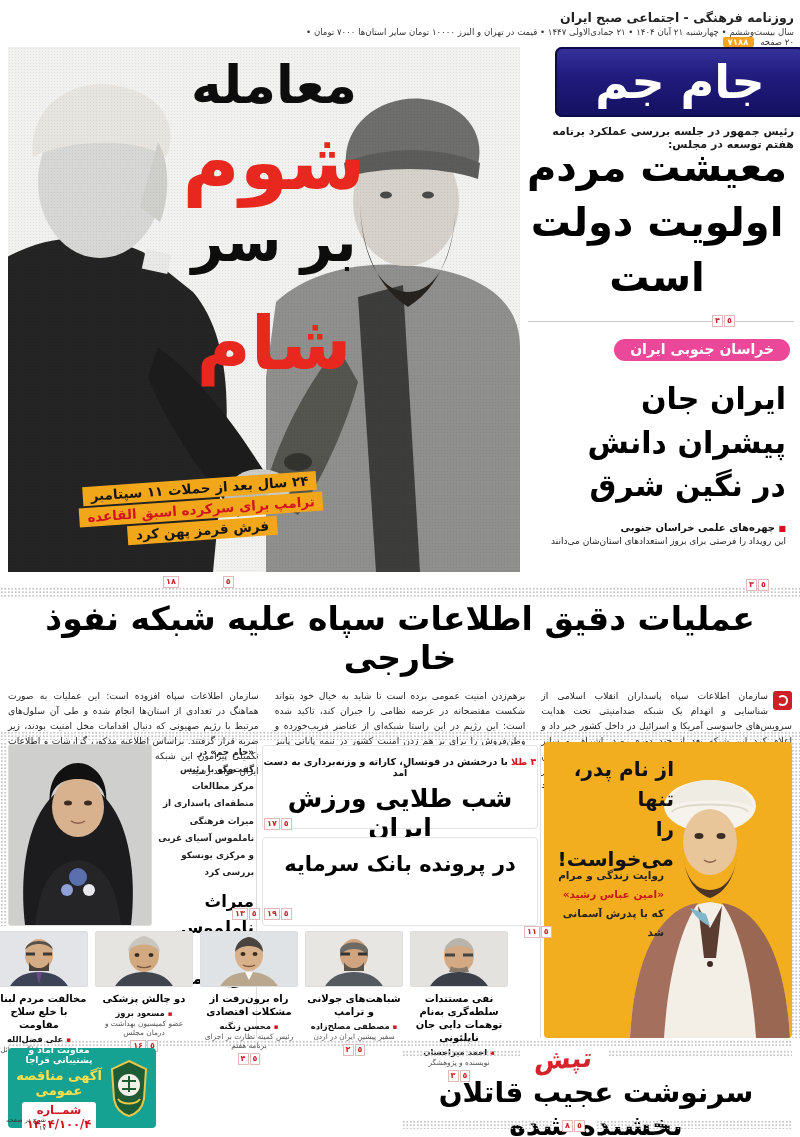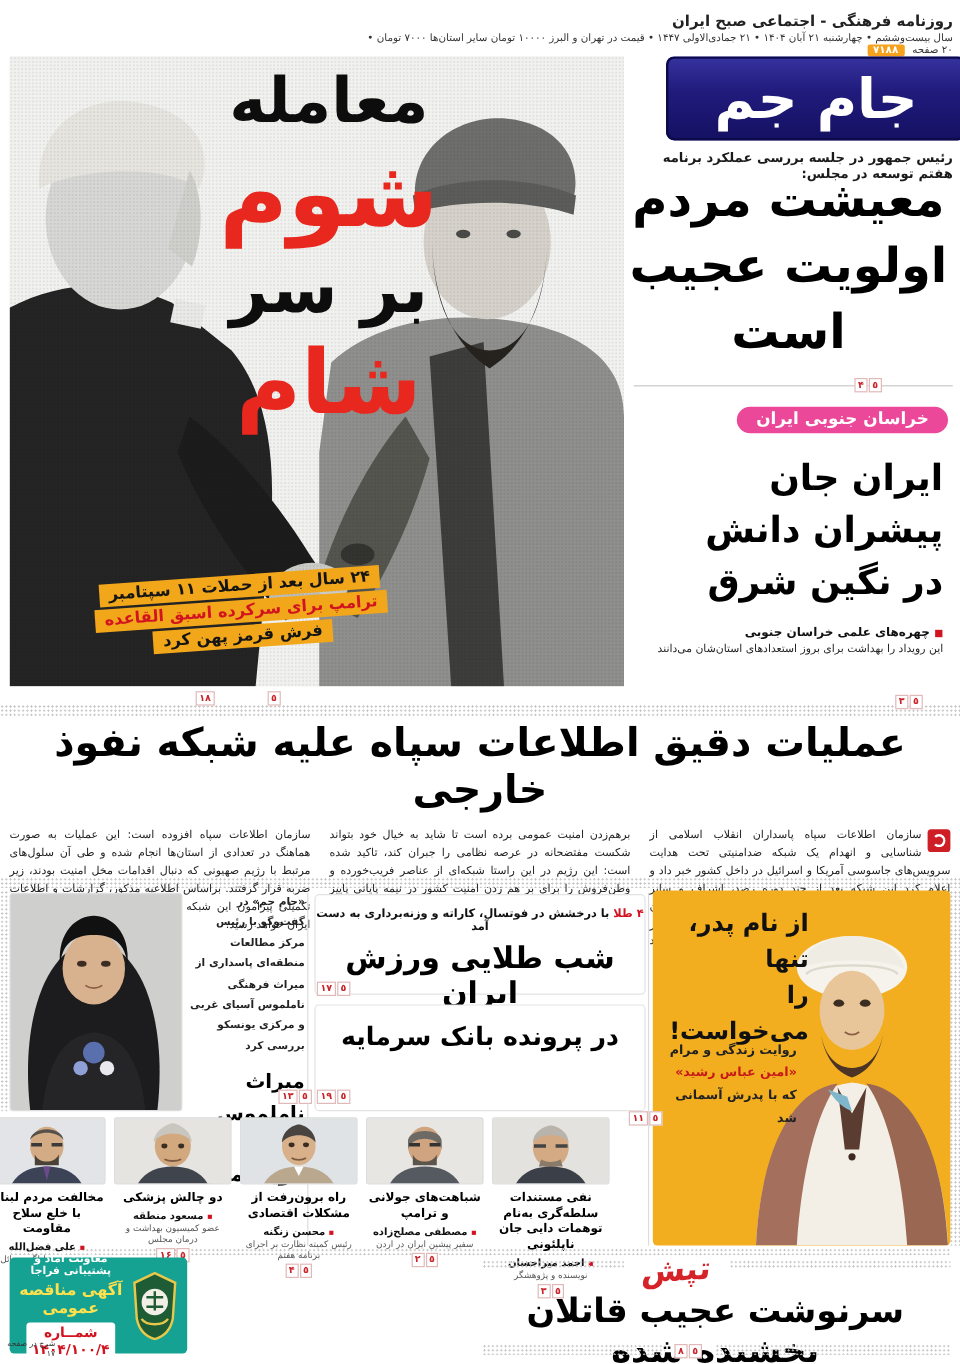--- a/index.html
+++ b/index.html
@@ -33,21 +33,21 @@
                 padding:0 2px; text-align:center; }
 
   
   .photo { background:#f1f1f0; overflow:hidden; }
   .ht { position:absolute; inset:0; background-image:radial-gradient(#00000012 0.8px,transparent 1px);
         background-size:3px 3px; pointer-events:none; }
   .photo-words { position:absolute; display:flex; flex-direction:column; align-items:center; }
   .photo-words .w0 { font-size:52px; font-weight:bold; color:#0d0d0d; line-height:1.25; }
   .photo-words .w1 { font-size:78px; font-weight:bold; color:#e8281e; line-height:1.15; }
   .photo-words .w2 { font-size:56px; font-weight:bold; color:#0d0d0d; line-height:1.2; }
-  .photo-words .w3 { font-size:74px; font-weight:bold; color:#e8281e; line-height:1.2; }
+  .photo-words .w3 { font-size:74px; font-weight:bold; color:#e8281e; line-height:1.2;margin-top:24px; }
   .caption { position:absolute; display:flex; flex-direction:column; align-items:center;
              gap:2px; transform:rotate(-4deg); }
   .caption span { background:#f2a71b; padding:1px 8px 2px; font-size:13.5px; font-weight:bold;
                   color:#151515; white-space:nowrap; }
   .caption span.red { color:#d21420; }
 
   
   .ij { text-align:right; }
   .ij-logo { display:inline-block; border:2px solid #35c4bd; border-radius:14px; background:#fff;
              padding:1px 14px 3px; font-size:15px; font-weight:bold; color:#5b2d8e; margin-right:42px; }
@@ -131,21 +131,21 @@
     </div>
   </div>
 
   <div class="abs masthead" style="left:544px;top:47px;width:250px;height:70px;margin-left:11px;">
     <span>جام جم</span>
   </div>
 
   <div class="abs kicker" style="left:520px;top:125px;width:274px;">رئیس جمهور در جلسه بررسی عملکرد برنامه هفتم توسعه در مجلس:</div>
   <div class="abs lead-hl" style="left:520px;top:140px;width:274px;">
     <div>معیشت مردم</div>
-    <div>اولویت عجیب</div>
+    <div>اولویت دولت</div>
     <div>است</div>
   </div>
   <div class="abs rule" style="left:528px;top:321px;width:266px;"></div>
   <div class="abs pgref" style="left:712px;top:315px;">
     <span>۴</span>
     <span>٥</span>
   </div>
 
   <div class="abs photo" style="left:8px;top:47px;width:512px;height:525px;">
     <svg width="512" height="525" viewBox="0 0 512 525">
@@ -198,21 +198,21 @@
     </div>
     <div class="ij-hl">
       <div>ایران جان</div>
       <div>پیشران دانش</div>
       <div>در نگین شرق</div>
     </div>
     <div class="ij-bullet">
       <span class="sq">■</span>
       <span>چهره‌های علمی خراسان جنوبی</span>
     </div>
-    <div class="ij-sub">این رویداد را بهداشت برای بروز استعدادهای استان‌شان می‌دانند</div>
+    <div class="ij-sub">این رویداد را فرصتی برای بروز استعدادهای استان‌شان می‌دانند</div>
   </div>
   <div class="abs pgref" style="left:746px;top:579px;">
     <span>۳</span>
     <span>٥</span>
   </div>
 
   <div class="abs dots" style="left:0;top:587px;width:800px;height:10px;"></div>
   <div class="abs dots" style="left:0;top:731px;width:800px;height:9px;"></div>
   <div class="abs dots" style="left:791px;top:742px;width:9px;height:296px;"></div>
   <div class="abs dots" style="left:0;top:742px;width:8px;height:184px;"></div>
@@ -384,21 +384,21 @@
             <rect width="96" height="56" fill="#e6e4e0"></rect>
             <ellipse cx="48" cy="23" rx="15" ry="17" fill="#d2a87f"></ellipse>
             <path d="M32,20 C33,8 46,4 48,4 C50,4 63,8 64,20 C58,10 38,10 32,20 Z" fill="#c9c6c0"></path>
             <ellipse cx="41" cy="23" rx="2.5" ry="2" fill="#3a2d22"></ellipse>
             <ellipse cx="55" cy="23" rx="2.5" ry="2" fill="#3a2d22"></ellipse>
             <path d="M41,34 C45,36 51,36 55,34" stroke="#7c5a42" stroke-width="1.5" fill="none"></path>
             <path d="M18,56 C24,44 36,40 48,40 C60,40 72,44 78,56 Z" fill="#40444c"></path>
           </svg>
       </div>
       <div class="hl">دو چالش پزشکی</div>
-      <div class="by"><span class="sq">▪</span> <span>مسعود منطقه</span></div>
+      <div class="by"><span class="sq">▪</span> <span>مسعود بروز</span></div>
       <div class="role">عضو کمیسیون بهداشت و درمان مجلس</div>
       <div class="pgref">
           <span>۱۶</span>
           <span>٥</span>
         </div>
     </div>
 
     <div class="card">
       <div class="ph">
         <svg width="96" height="56" viewBox="0 0 96 56">

